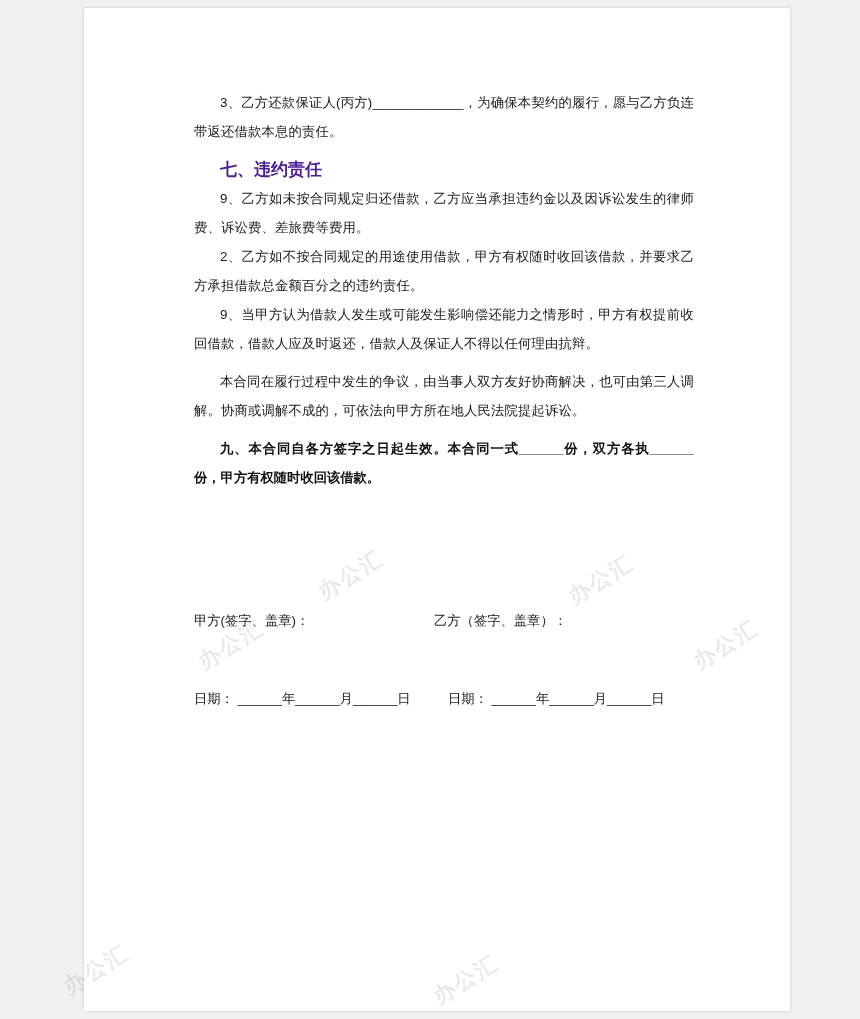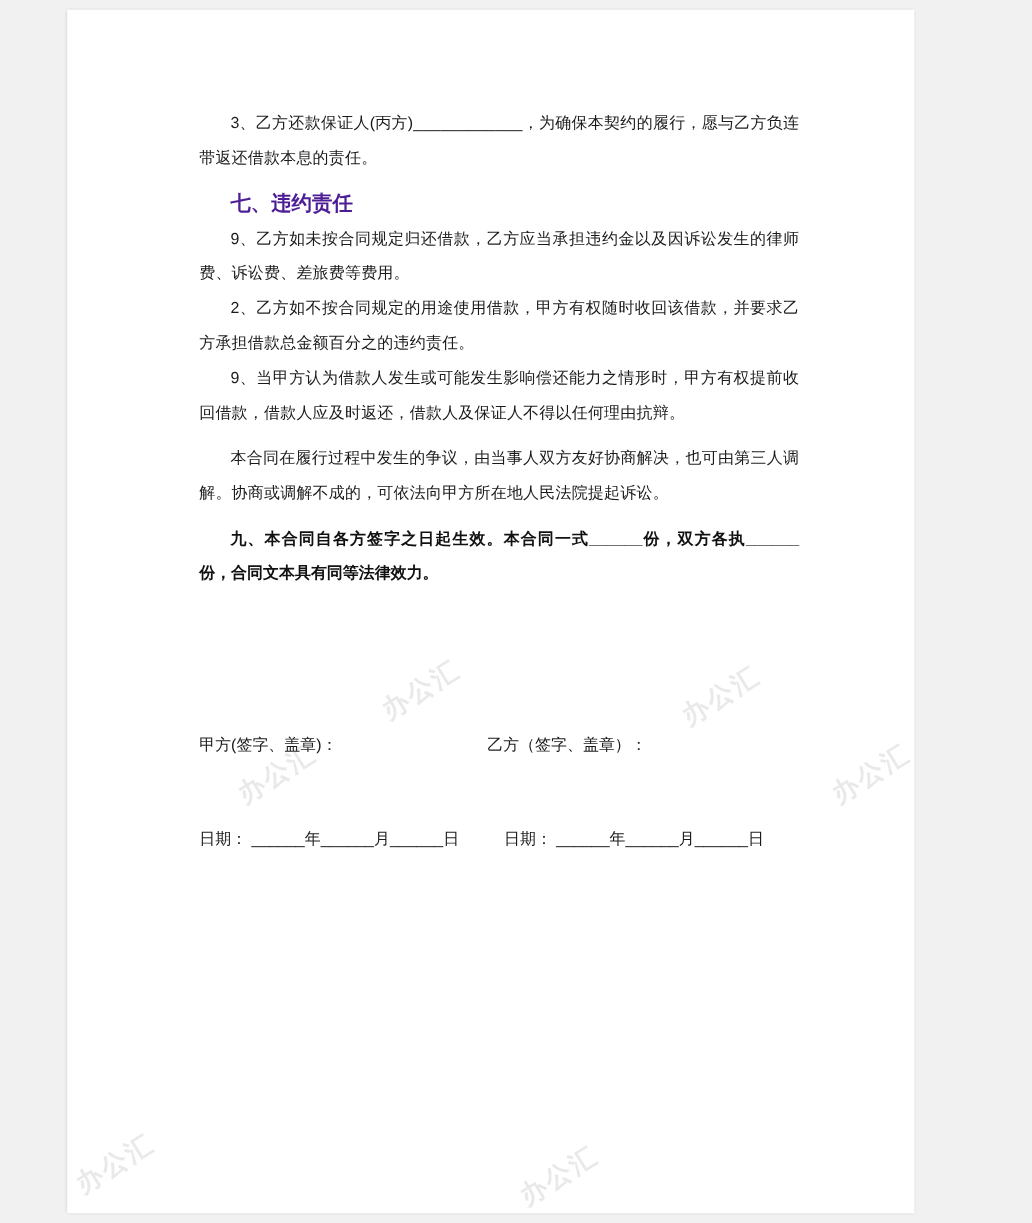--- a/index.html
+++ b/index.html
@@ -14,21 +14,21 @@
     font-family: "Liberation Sans", sans-serif;
   }
   .page-canvas {
     position: relative;
     width: 860px;
     height: 1019px;
     background: #f1f1f1;
   }
   .paper {
     position: absolute;
-    left: 56px;
+    left: 84px;
     top: 8px;
     width: 706px;
     height: 1003px;
     background: #ffffff;
     box-shadow: 0 0 3px rgba(0,0,0,0.18);
   }
   .doc-body {
     position: absolute;
     left: 110px;
     top: 80px;
@@ -113,21 +113,21 @@
     <div class="doc-body">
       <p class="para indent">3、乙方还款保证人(丙方)____________，为确保本契约的履行，愿与乙方负连带返还借款本息的责任。</p>
       <div class="gap-sm"></div>
       <p class="heading">七、违约责任</p>
       <p class="para indent">9、乙方如未按合同规定归还借款，乙方应当承担违约金以及因诉讼发生的律师费、诉讼费、差旅费等费用。</p>
       <p class="para indent">2、乙方如不按合同规定的用途使用借款，甲方有权随时收回该借款，并要求乙方承担借款总金额百分之的违约责任。</p>
       <p class="para indent">9、当甲方认为借款人发生或可能发生影响偿还能力之情形时，甲方有权提前收回借款，借款人应及时返还，借款人及保证人不得以任何理由抗辩。</p>
       <div class="gap-sm"></div>
       <p class="para indent">本合同在履行过程中发生的争议，由当事人双方友好协商解决，也可由第三人调解。协商或调解不成的，可依法向甲方所在地人民法院提起诉讼。</p>
       <div class="gap-sm"></div>
-      <p class="bold-para">九、本合同自各方签字之日起生效。本合同一式______份，双方各执______份，合同文本具有同等法律效力。</p>
+      <p class="bold-para">九、本合同自各方签字之日起生效。本合同一式______份，双方各执______份，甲方有权随时收回该借款。</p>
     </div>
 
     <div class="sign-block">
       <div class="sign-row">
         <div class="col-a">甲方(签字、盖章)：</div>
         <div class="col-b">乙方（签字、盖章）：</div>
       </div>
       <div class="date-row">
         <div class="col-a">日期： ______年______月______日</div>
         <div class="col-b">日期： ______年______月______日</div>

